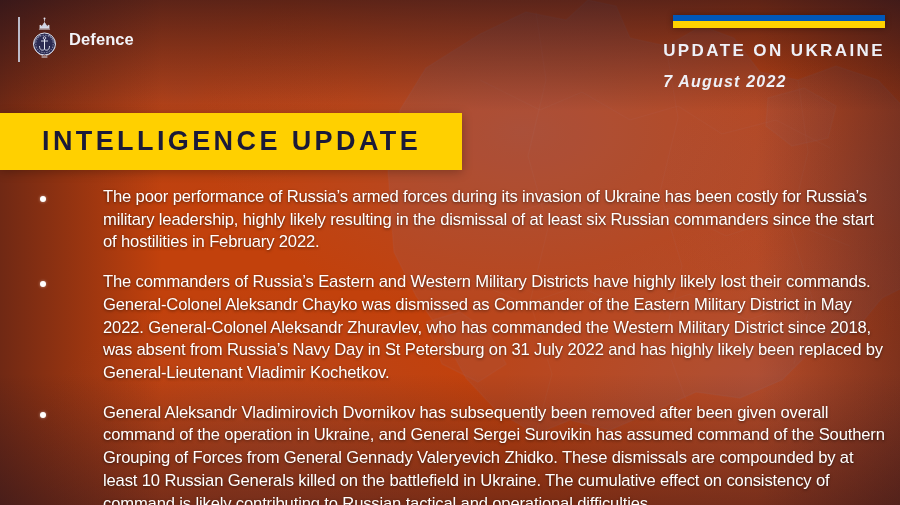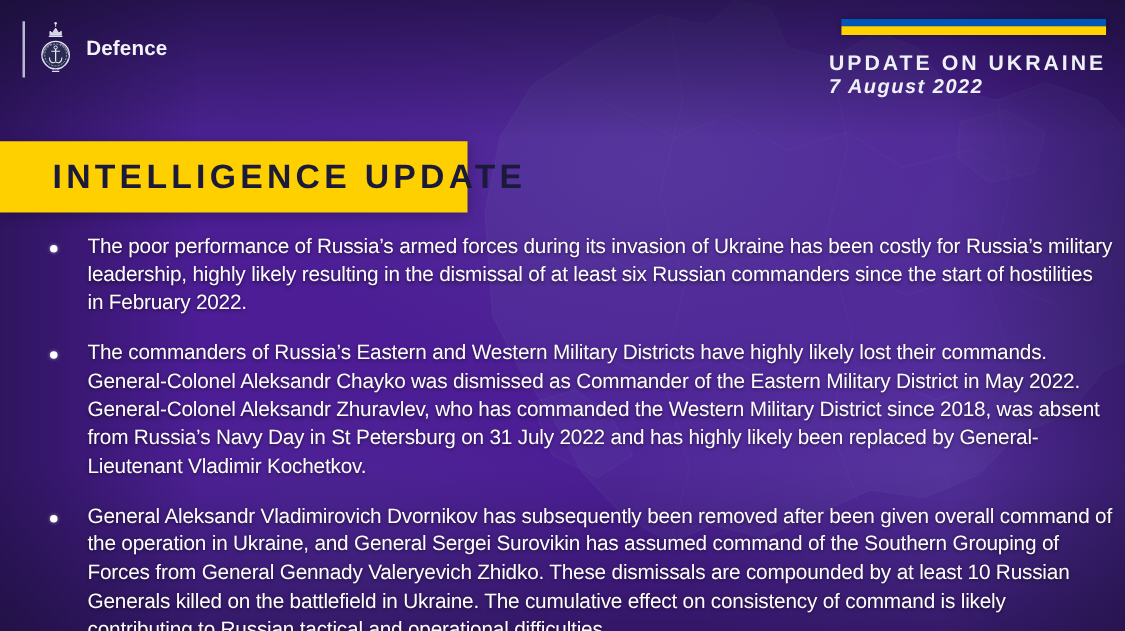--- a/index.html
+++ b/index.html
@@ -15,21 +15,21 @@
     background: #1b1a38;
     position: relative;
   }
 
   
   #page {
     position: absolute;
     inset: 0;
     width: 900px;
     height: 505px;
-    background: #4c1d95;
+    background: #c2410c;
     overflow: hidden;
   }
 
   .bg-layer {
     position: absolute;
     inset: 0;
     pointer-events: none;
   }
 
   
@@ -127,30 +127,30 @@
     white-space: nowrap;
   }
 
   .update-date {
     color: #eef0f7;
     font-size: 16px;
     font-style: italic;
     font-weight: 700;
     letter-spacing: 1.2px;
     line-height: 1.18;
-    margin-top: 1px;
+    margin-top: 13px;
     white-space: nowrap;
   }
 
   
   .banner {
     position: absolute;
     left: 0;
     top: 113px;
-    width: 374px;
+    width: 462px;
     height: 57px;
     background: #ffd000;
     display: flex;
     align-items: center;
     box-shadow: 0 2px 10px rgba(0,0,0,.28);
   }
   .banner-text {
     color: #1b1a38;
     font-size: 27px;
     font-weight: 700;
@@ -184,20 +184,21 @@
   }
 
   .bullet-text {
     color: #ffffff;
     font-size: 16.6px;
     line-height: 1.37;
     font-weight: 400;
     letter-spacing: -.15px;
     text-shadow: 0 1px 3px rgba(0,0,0,.55);
     flex: 1 1 auto;
+    margin-left: 33px;
   }
 </style>
 </head>
 <body>
 
 <div id="page">
 
   <div class="bg-layer bg-glow-a"></div>
 
   <div class="bg-map">

